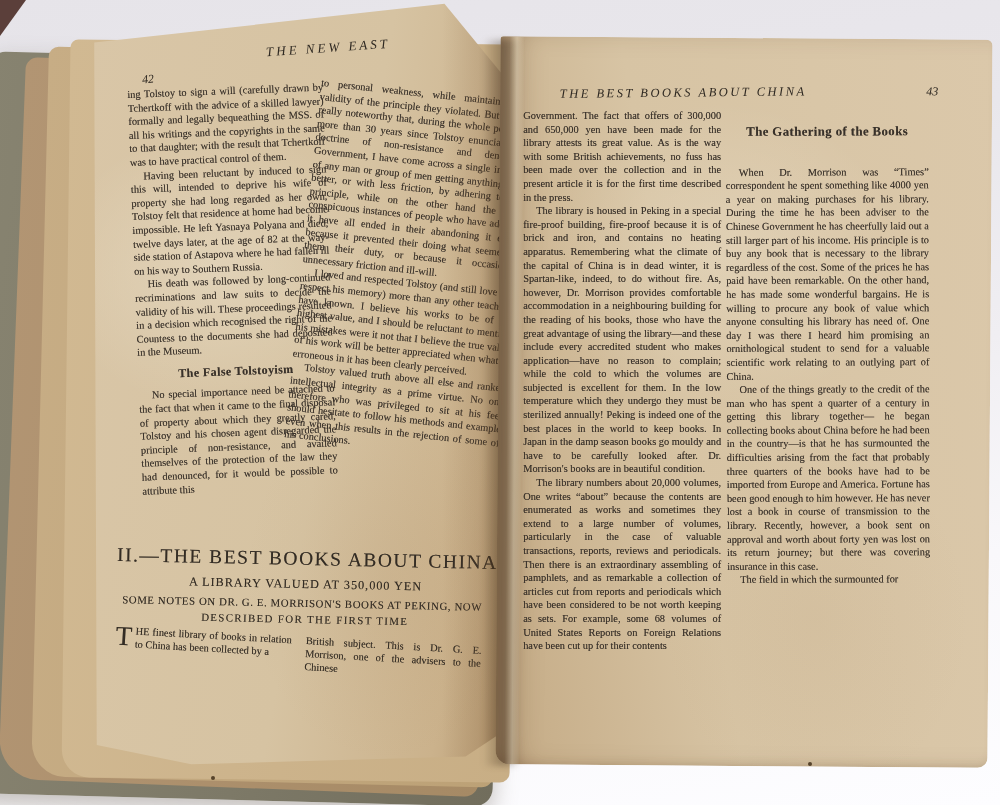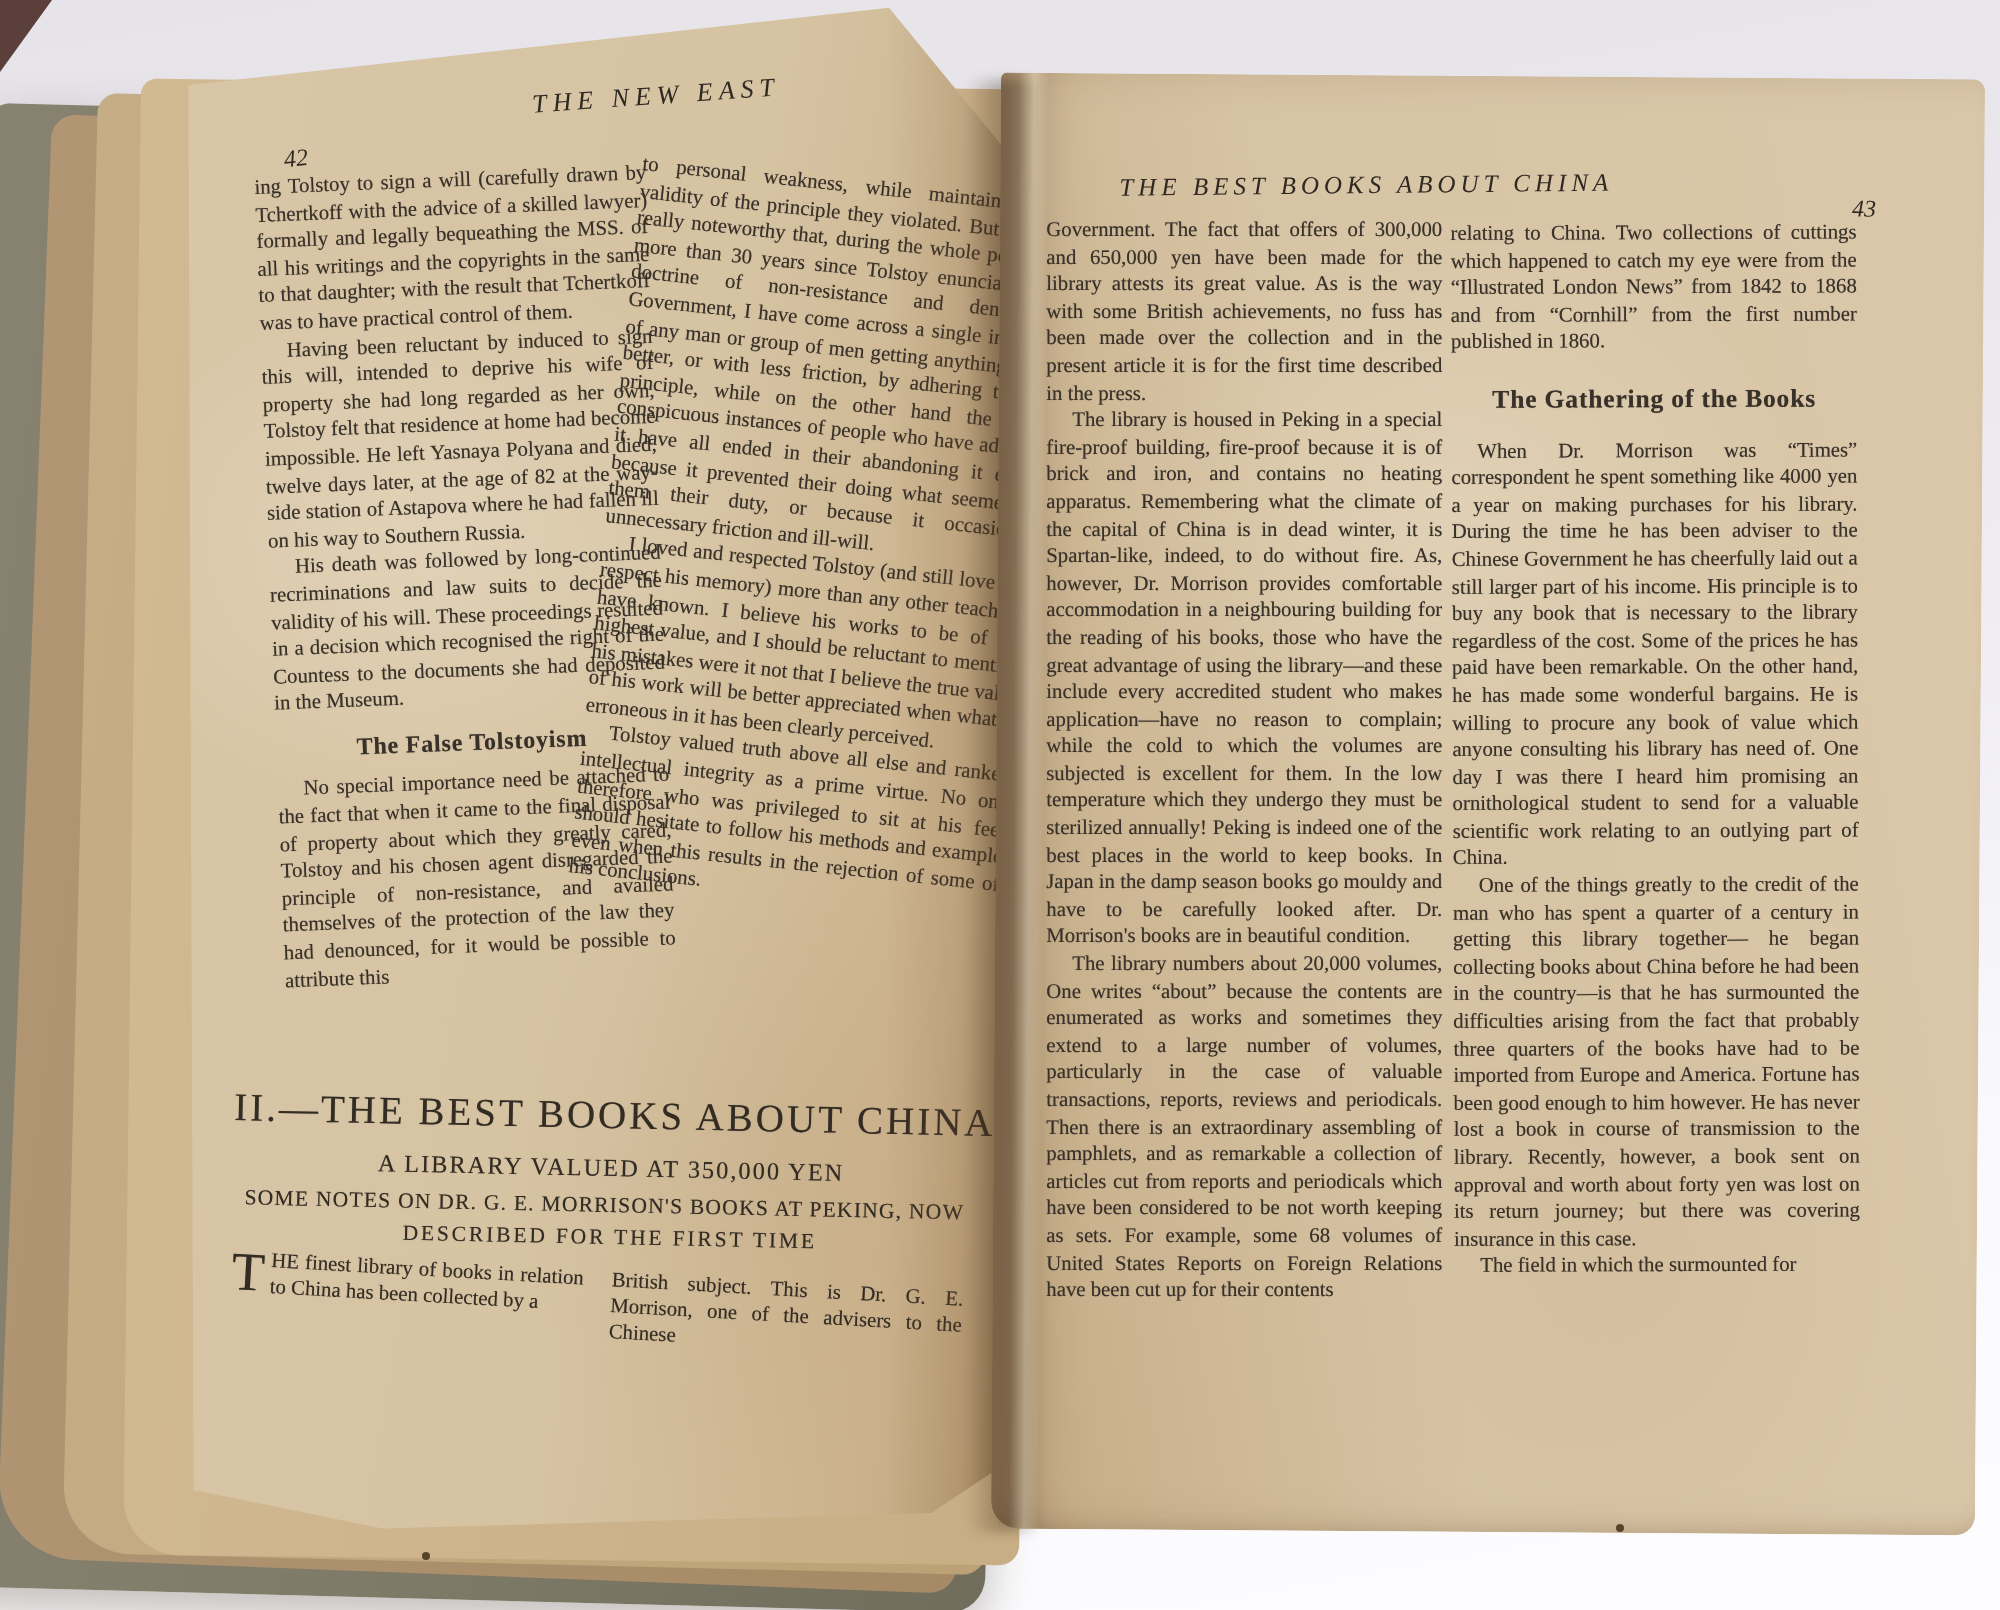--- a/index.html
+++ b/index.html
@@ -41,31 +41,31 @@
   .speck{position:absolute;width:4px;height:4px;border-radius:50%;background:#56432b;z-index:8;}
   .speck.s1{left:211px;top:776px;}
   .speck.s2{left:808px;top:762px;}
   
   .running-header{position:absolute;font-style:italic;font-size:13px;letter-spacing:3px;text-align:center;
     color:#2f2922;white-space:nowrap;}
   .lp-header{left:128px;top:40px;width:220px;transform:rotate(-4deg);}
   .rp-header{left:58px;top:48px;width:250px;transform:rotate(-1deg);font-size:12.5px;letter-spacing:2.5px;}
   .page-number{position:absolute;font-style:italic;font-size:12px;color:#2f2922;}
   .lp-number{left:52px;top:72px;transform:rotate(-6deg);}
-  .rp-number{left:426px;top:58px;}
+  .rp-number{left:426px;top:45px;}
   .col{position:absolute;text-align:justify;font-size:10.4px;line-height:13.6px;
     color:#38312a;text-shadow:0 0 .4px rgba(58,48,38,.55);}
   .col p{margin:0;text-indent:13px;}
   .col p.cont{text-indent:0;}
   .col h3{margin:9px 0 7px;text-align:center;font-size:12px;font-weight:bold;letter-spacing:.4px;text-indent:0;}
   .col-l1{left:37px;top:88px;width:196px;transform:rotate(-2.2deg);transform-origin:top left;}
   .col-l2{left:232px;top:76px;width:215px;transform:rotate(6deg);transform-origin:top left;}
   .col-r1{left:25px;top:72px;width:198px;transform:rotate(-.4deg);}
   .col-r2{left:228px;top:72px;width:203px;transform:rotate(-.6deg);}
-  .col-r2 h3{margin:15px 0 12px;font-size:12.8px;}
+  .col-r2 h3{margin:15px 0 26px;font-size:12.8px;}
   .section{position:absolute;left:26px;top:548px;width:378px;transform:rotate(1.2deg);color:#332c24;
     text-shadow:0 0 .4px rgba(58,48,38,.5);}
   .sec-title{text-align:center;font-size:19.5px;letter-spacing:1.5px;white-space:nowrap;margin-bottom:7px;}
   .sec-sub1{text-align:center;font-size:12.2px;letter-spacing:1px;white-space:nowrap;margin-bottom:5px;}
   .sec-sub2{text-align:center;font-size:10.8px;letter-spacing:.6px;white-space:nowrap;margin-bottom:4px;margin-left:-6px;}
   .sec-sub3{text-align:center;font-size:10.8px;letter-spacing:1.4px;white-space:nowrap;margin-bottom:9px;}
   .intro{display:flex;gap:14px;transform:rotate(2deg);font-size:10.4px;line-height:13.2px;text-align:justify;}
   .intro-col{width:176px;}
   .dropcap{float:left;font-size:27px;line-height:22px;margin:1px 3px 0 0;}
 </style>
@@ -118,21 +118,20 @@
     <div class="running-header rp-header">THE BEST BOOKS ABOUT CHINA</div>
     <div class="page-number rp-number">43</div>
 
     <div class="col col-r1">
       <p class="cont">Government.  The fact that offers of 300,000 and 650,000 yen have been made for the library attests its great value.  As is the way with some British achievements, no fuss has been made over the collection and in the present article it is for the first time described in the press.</p>
       <p>The library is housed in Peking in a special fire-proof building, fire-proof because it is of brick and iron, and contains no heating apparatus.  Remembering what the climate of the capital of China is in dead winter, it is Spartan-like, indeed, to do without fire.  As, however, Dr. Morrison provides comfortable accommodation in a neighbouring building for the reading of his books, those who have the great advantage of using the library—and these include every accredited student who makes application—have no reason to complain; while the cold to which the volumes are subjected is excellent for them.  In the low temperature which they undergo they must be sterilized annually!  Peking is indeed one of the best places in the world to keep books.  In Japan in the damp season books go mouldy and have to be carefully looked after.  Dr. Morrison's books are in beautiful condition.</p>
       <p>The library numbers about 20,000 volumes, One writes “about” because the contents are enumerated as works and sometimes they extend to a large number of volumes, particularly in the case of valuable transactions, reports, reviews and periodicals.  Then there is an extraordinary assembling of pamphlets, and as remarkable a collection of articles cut from reports and periodicals which have been considered to be not worth keeping as sets.  For example, some 68 volumes of United States Reports on Foreign Relations have been cut up for their contents</p>
     </div>
 
     <div class="col col-r2">
-      <p class="cont">relating to China.  Two collections of cuttings which happened to catch my eye were from the “Illustrated London News” from 1842 to 1868 and from “Cornhill” from the first number published in 1860.</p>
       <h3>The Gathering of the Books</h3>
       <p>When Dr. Morrison was “Times” correspondent he spent something like 4000 yen a year on making purchases for his library.  During the time he has been adviser to the Chinese Government he has cheerfully laid out a still larger part of his income.  His principle is to buy any book that is necessary to the library regardless of the cost.  Some of the prices he has paid have been remarkable. On the other hand, he has made some wonderful bargains.  He is willing to procure any book of value which anyone consulting his library has need of.  One day I was there I heard him promising an ornithological student to send for a valuable scientific work relating to an outlying part of China.</p>
       <p>One of the things greatly to the credit of the man who has spent a quarter of a century in getting this library together— he began collecting books about China before he had been in the country—is that he has surmounted the difficulties arising from the fact that probably three quarters of the books have had to be imported from Europe and America. Fortune has been good enough to him however.  He has never lost a book in course of transmission to the library.  Recently, however, a book sent on approval and worth about forty yen was lost on its return journey; but there was covering insurance in this case.</p>
       <p>The field in which the surmounted for</p>
     </div>
   </div>
 
   <div class="gutter"></div>
   <div class="speck s1"></div>
   <div class="speck s2"></div>

